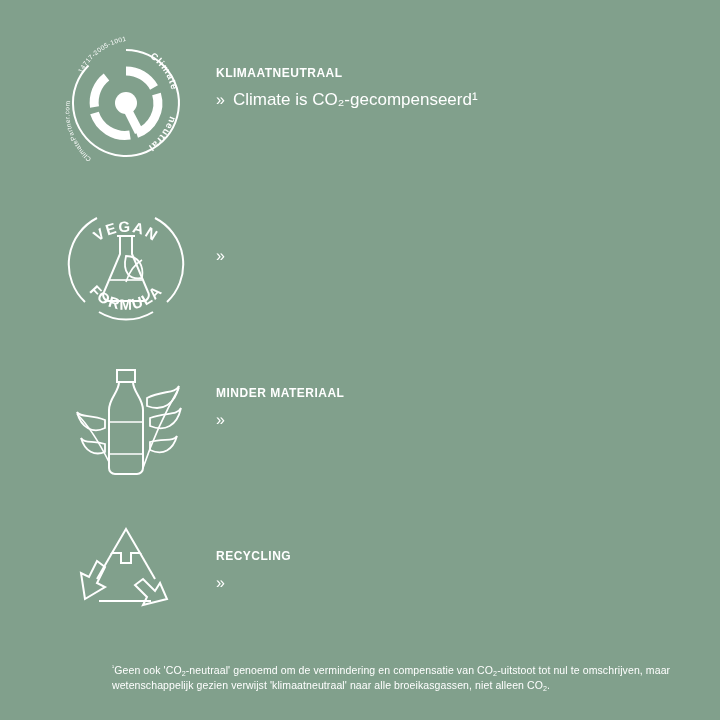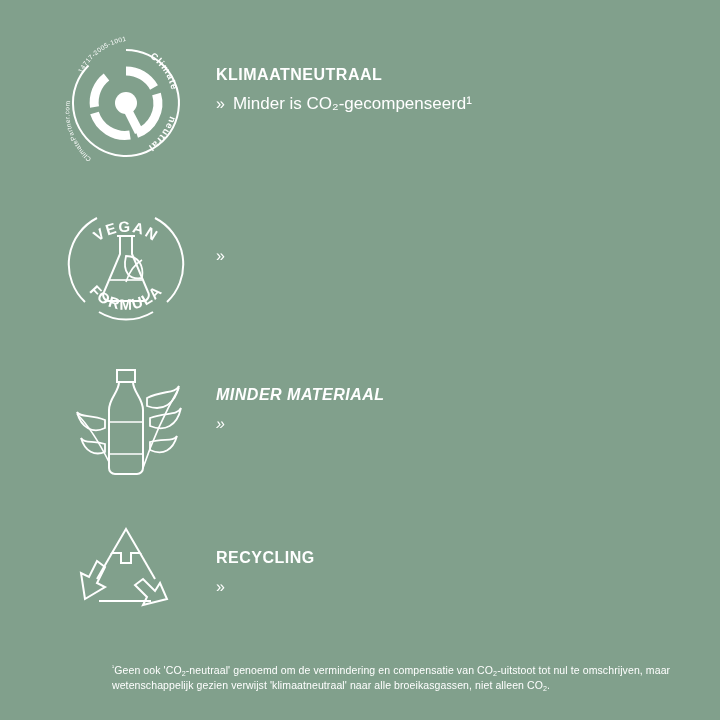--- a/index.html
+++ b/index.html
@@ -32,21 +32,21 @@
     display: flex;
     justify-content: center;
     align-items: flex-start;
     padding-top: 4px;
   }
   .text-col {
     flex: 1;
     padding-top: 44px;
   }
   .feature-title {
-    font-size: 16px;
+    font-size: 12px;
     font-weight: bold;
     letter-spacing: 0.5px;
     margin: 0 0 8px 0;
     color: #ffffff;
   }
   .bullet-row {
     display: flex;
     align-items: flex-start;
     font-size: 17px;
     line-height: 1.42;
@@ -72,21 +72,21 @@
     vertical-align: baseline;
     position: relative;
     top: 3px;
   }
   
   .f-climate .icon-col { padding-top: 10px; }
   .f-climate .text-col { padding-top: 48px; }
   .f-vegan { margin-top: 14px; }
   .f-vegan .text-col { padding-top: 52px; }
   .f-material { margin-top: 18px; }
-  .f-material .text-col { padding-top: 32px; font-style: italic; }
+  .f-material .text-col { padding-top: 32px; }
   .f-recycling { margin-top: 22px; }
   .f-recycling .text-col { padding-top: 34px; }
 
   .footnote {
     position: absolute;
     left: 112px;
     right: 36px;
     bottom: 26px;
     font-size: 10.5px;
     line-height: 1.5;
@@ -160,21 +160,21 @@
         </text>
         <text class="mini-text-sm">
           <textPath href="#arcOuterTop" startOffset="2">14717-2005-1001</textPath>
         </text>
       </svg>
     </div>
     <div class="text-col">
       <h2 class="feature-title">KLIMAATNEUTRAAL</h2>
       <div class="bullet-row">
         <span class="bullet-mark">»</span>
-        <span class="bullet-text">Minder is CO₂-gecompenseerd¹</span>
+        <span class="bullet-text">Climate is CO₂-gecompenseerd¹</span>
       </div>
     </div>
   </div>
 
   <div class="feature f-vegan">
     <div class="icon-col">
       <svg width="150" height="140" viewBox="0 0 150 140">
 
         <path class="stroke" d="M46 22 a52 52 0 0 0 -12 84"></path>
         <path class="stroke" d="M104 22 a52 52 0 0 1 12 84"></path>

